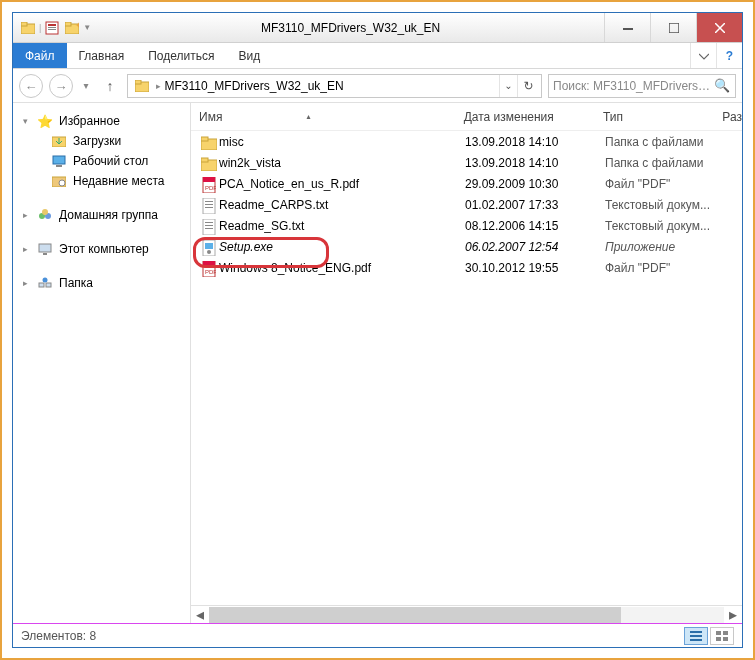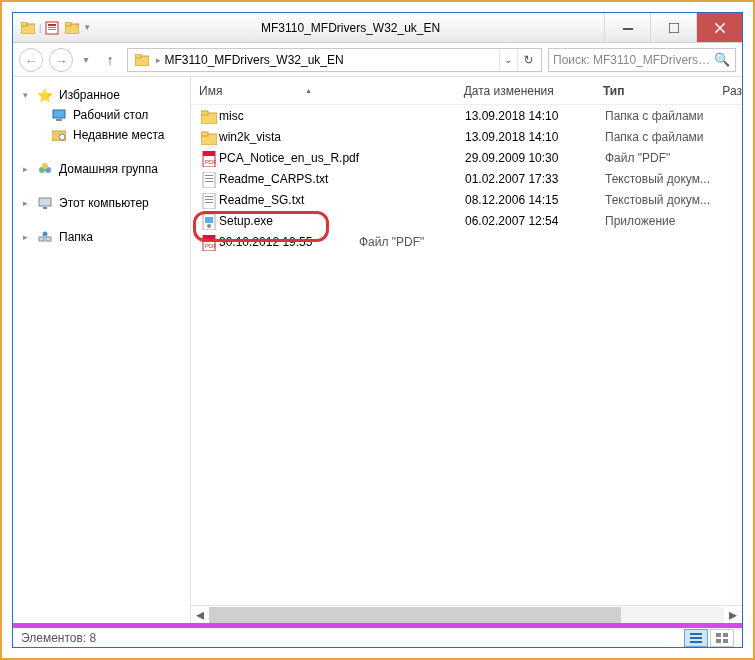--- a/index.html
+++ b/index.html
@@ -43,37 +43,37 @@
 .navitem.header { padding-left: 10px; }
 .navitem .arrow { width: 8px; color: #888; font-size: 9px; }
 .navitem .nicon { width: 16px; height: 16px; display: flex; align-items: center; justify-content: center; font-size: 13px; }
 .navitem.sub { padding-left: 38px; }
 
 .content { flex: 1; display: flex; flex-direction: column; min-width: 0; }
 .cols { height: 28px; display: flex; align-items: center; font-size: 12px; color: #444; border-bottom: 1px solid #eee; padding-left: 8px; }
 .col { display: flex; align-items: center; gap: 4px; }
 .col.name { width: 266px; }
 .col.date { width: 140px; }
-.col.type { width: 120px; font-weight: bold; }
+.col.type { width: 120px; }
 .col.size { flex: 1; }
 .sortarrow { font-size: 8px; color: #666; }
 .filelist { flex: 1; overflow: hidden; padding: 4px 0; font-size: 12px; }
 .row { display: flex; align-items: flex-start; height: 21px; padding-left: 8px; white-space: nowrap; }
 .row .ficon { width: 20px; height: 16px; display: flex; align-items: center; justify-content: center; font-size: 13px; }
 .row .fname { width: 246px; overflow: hidden; text-overflow: ellipsis; }
 .row .fdate { width: 140px; color: #000000; }
 .row .ftype { width: 130px; color: #555; overflow: hidden; text-overflow: ellipsis; }
-.highlight { position: relative; }
+.highlight { position: relative; font-style: italic; }
 .highlight::before { content: ""; position: absolute; left: 2px; top: -3px; width: 130px; height: 25px; border: 3px solid #d8353a; border-radius: 12px; pointer-events: none; }
 .hscroll { height: 18px; border-top: 1px solid #e0e0e0; display: flex; align-items: center; }
 .hscroll .harrow { width: 18px; text-align: center; color: #666; }
 .hscroll .htrack { flex: 1; height: 16px; background: #f3f3f3; display: flex; }
 .hscroll .hthumb { width: 80%; height: 100%; background: #cfcfcf; }
 
-.status { height: 24px; border-top: 5px solid #d946ef; display: flex; align-items: center; font-size: 12px; color: #555; padding: 0 8px; }
+.status { height: 24px; border-top: 1px solid #d946ef; display: flex; align-items: center; font-size: 12px; color: #555; padding: 0 8px; }
 .status .stext { flex: 1; }
 .status .vbtn { width: 24px; height: 18px; border: 1px solid #c8c8c8; margin-left: 2px; display: flex; align-items: center; justify-content: center; font-size: 11px; }
 .status .vbtn.active { background: #cde6f7; border-color: #6aa2d8; }
 
 svg { display: block; }
 </style>
 </head>
 <body>
 
 <div class="outer">
@@ -119,20 +119,32 @@
           </div>
     <div class="winbtn close">
             <svg width="10" height="10">
               <line x1="0" y1="0" x2="10" y2="10" stroke="#fff" stroke-width="1.5"></line>
               <line x1="10" y1="0" x2="0" y2="10" stroke="#fff" stroke-width="1.5"></line>
             </svg>
           </div>
   </div>
 </div>
 
+<div class="ribbon">
+  <div class="tab file">Файл</div>
+  <div class="tab">Главная</div>
+  <div class="tab">Поделиться</div>
+  <div class="tab">Вид</div>
+  <div class="expand">
+          <svg width="10" height="10">
+            <path d="M0 3 L5 8 L10 3" fill="none" stroke="#666" stroke-width="1.2"></path>
+          </svg>
+        </div>
+  <div class="help">?</div>
+</div>
 
 <div class="addrbar">
   <div class="navbtn">←</div>
   <div class="navbtn">→</div>
   <div class="histdrop">▾</div>
   <div class="upbtn">↑</div>
   <div class="addrbox">
     <span class="aicon">
             <svg width="14" height="12">
               <rect x="0" y="2" width="14" height="10" fill="#f7d36b" stroke="#caa43a"></rect>
@@ -155,20 +167,29 @@
   <div class="nav">
     <div class="navgroup">
       <div class="navitem header">
         <span class="arrow">▾</span>
         <span class="nicon">⭐</span>
         <span>Избранное</span>
       </div>
       <div class="navitem sub">
         <span class="nicon">
                 <svg width="14" height="12">
+                  <rect x="0" y="2" width="14" height="10" fill="#f7d36b" stroke="#caa43a"></rect>
+                  <path d="M7 3 L7 8 M4 6 L7 9 L10 6" stroke="#3a7" fill="none"></path>
+                </svg>
+              </span>
+        <span>Загрузки</span>
+      </div>
+      <div class="navitem sub">
+        <span class="nicon">
+                <svg width="14" height="12">
                   <rect x="1" y="1" width="12" height="8" fill="#5bb0e8" stroke="#2a6ea8"></rect>
                   <rect x="4" y="10" width="6" height="2" fill="#888"></rect>
                 </svg>
               </span>
         <span>Рабочий стол</span>
       </div>
       <div class="navitem sub">
         <span class="nicon">
                 <svg width="14" height="12">
                   <rect x="0" y="2" width="14" height="10" fill="#eec87a" stroke="#caa43a"></rect>
@@ -308,20 +329,21 @@
               <span class="ftype">Приложение</span>
             </div>
             <div class="row">
               <span class="ficon">
                 <svg width="14" height="16">
                   <rect x="1" y="0" width="12" height="16" fill="#fff" stroke="#b33"></rect>
                   <rect x="1" y="0" width="12" height="5" fill="#d14"></rect>
                   <text x="3" y="13" font-size="6" fill="#b33">PDF</text>
                 </svg>
               </span>
+              <span class="fname">Windows 8_Notice_ENG.pdf</span>
               <span class="fdate">30.10.2012 19:55</span>
               <span class="ftype">Файл "PDF"</span>
             </div>
           </div>
     <div class="hscroll">
       <div class="harrow">◂</div>
       <div class="htrack">
               <div class="hthumb"></div>
             </div>
       <div class="harrow">▸</div>

